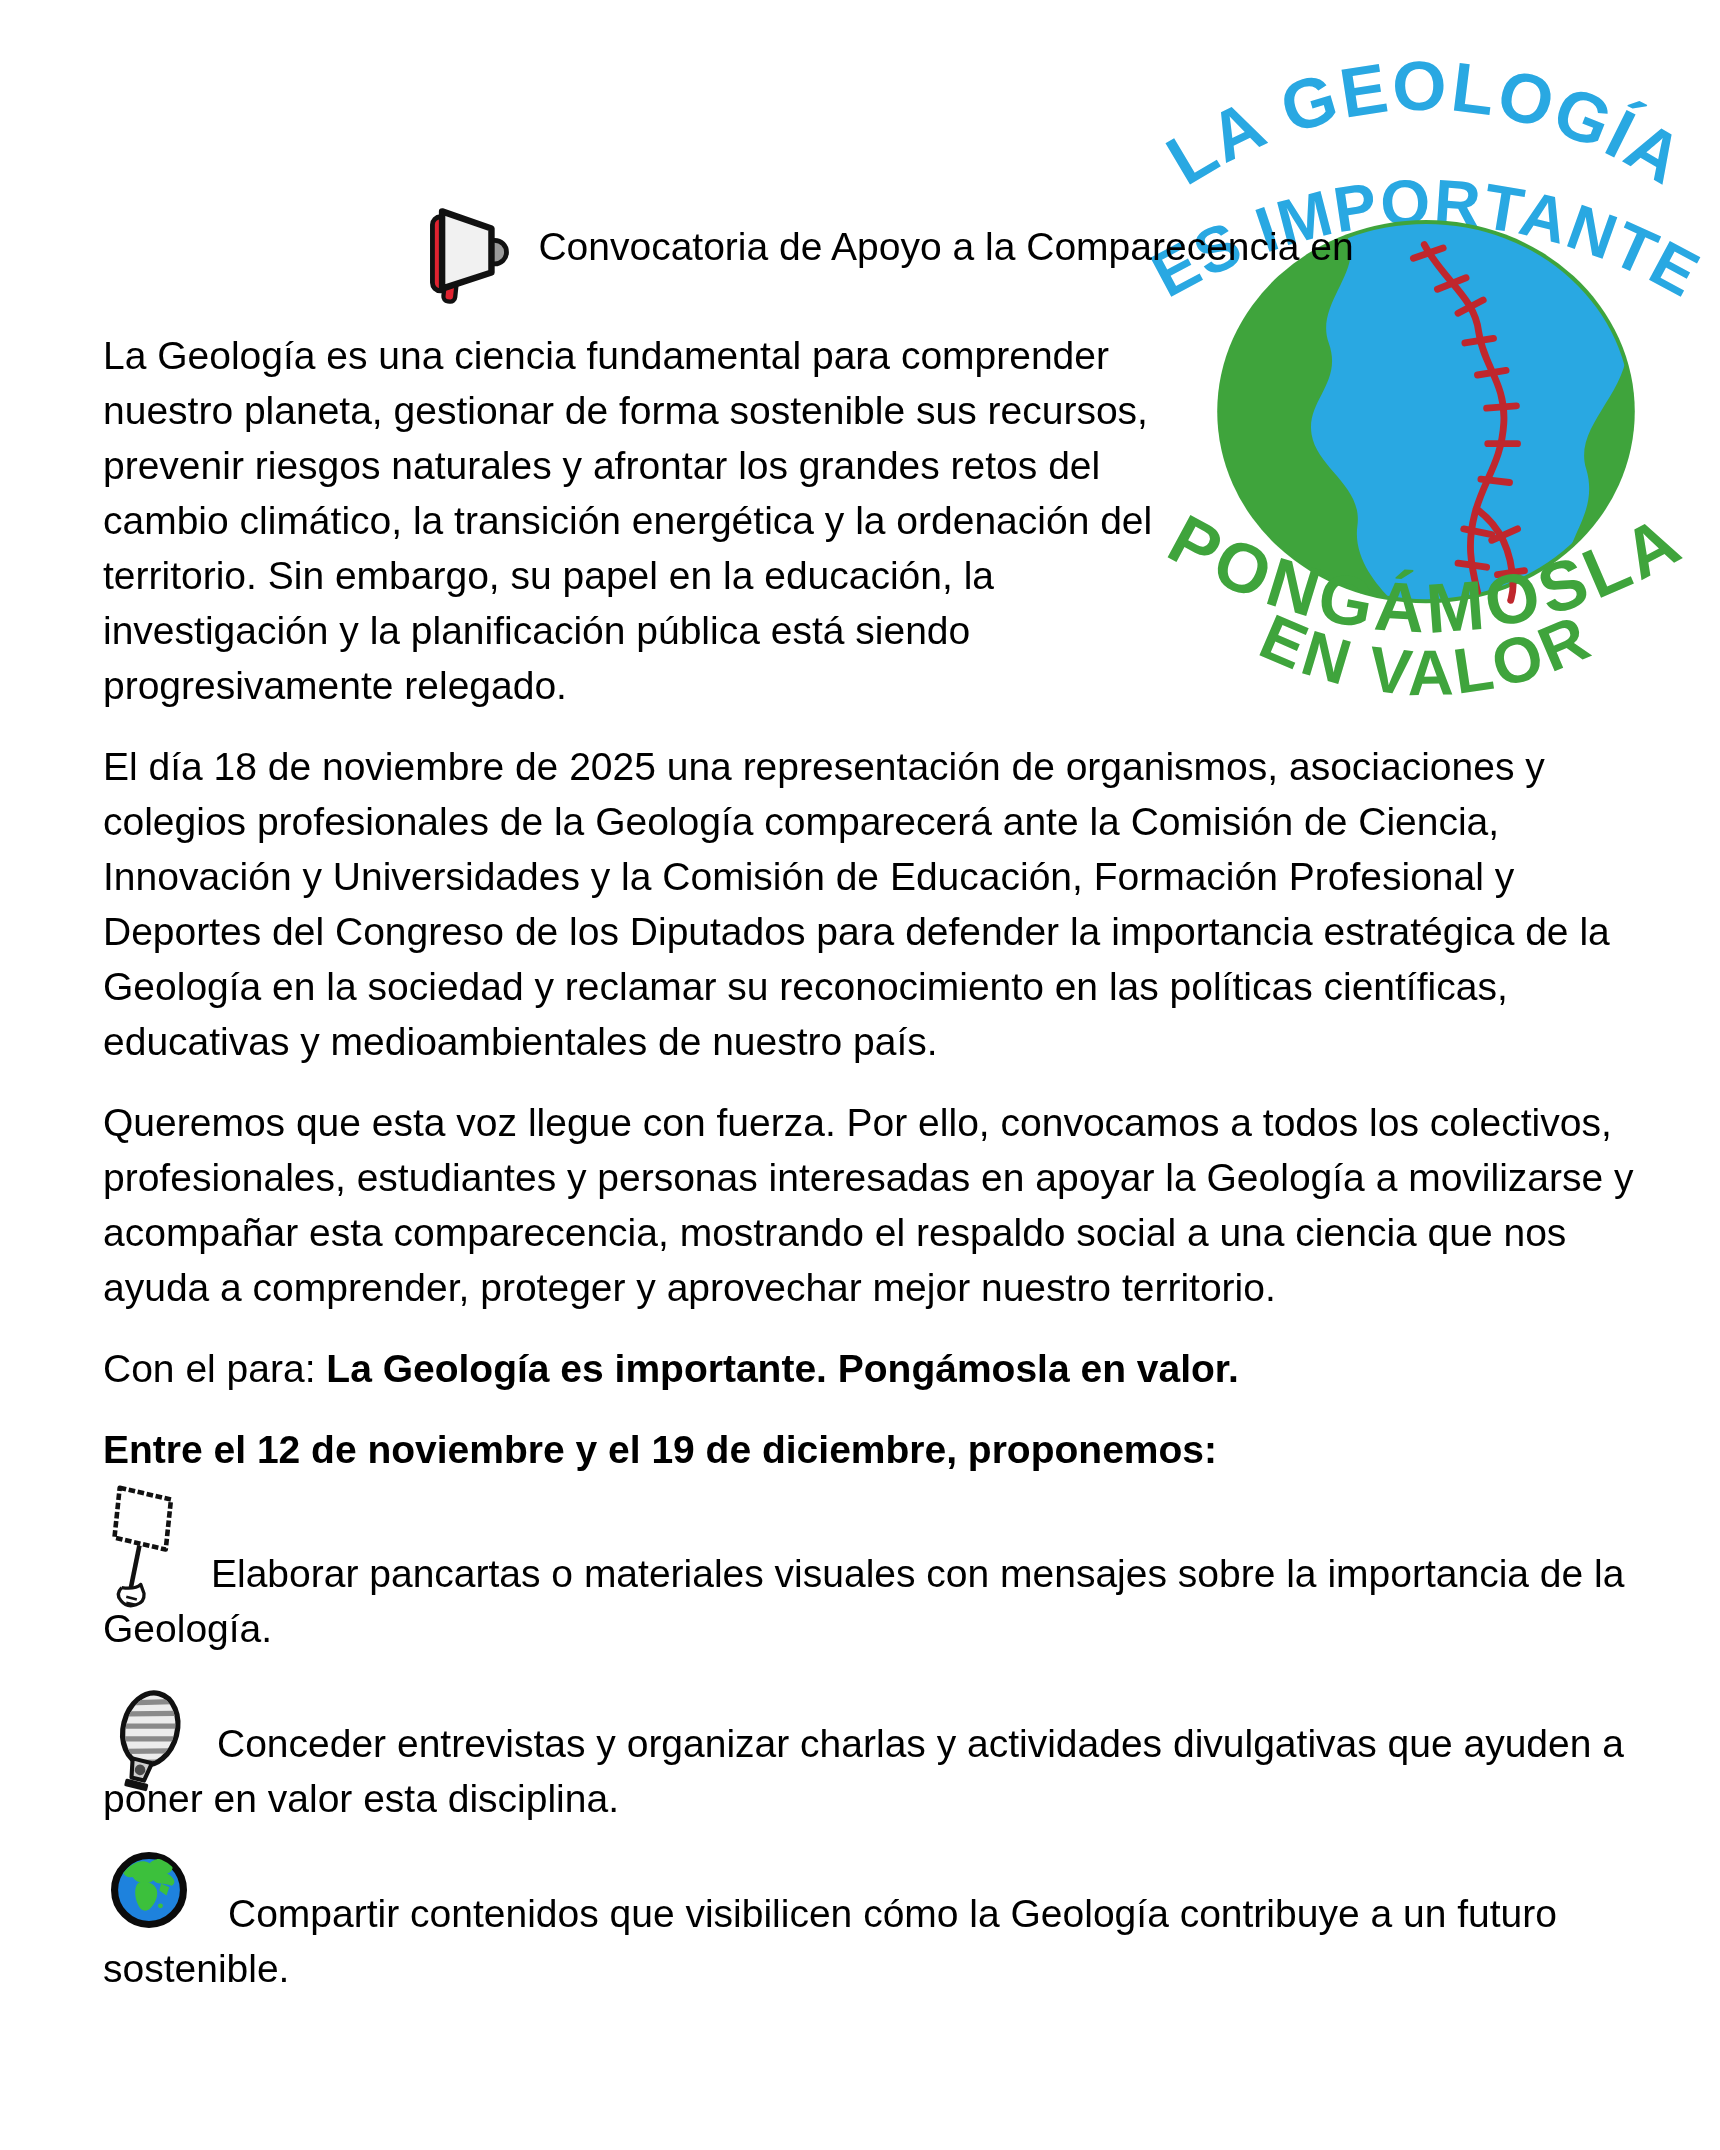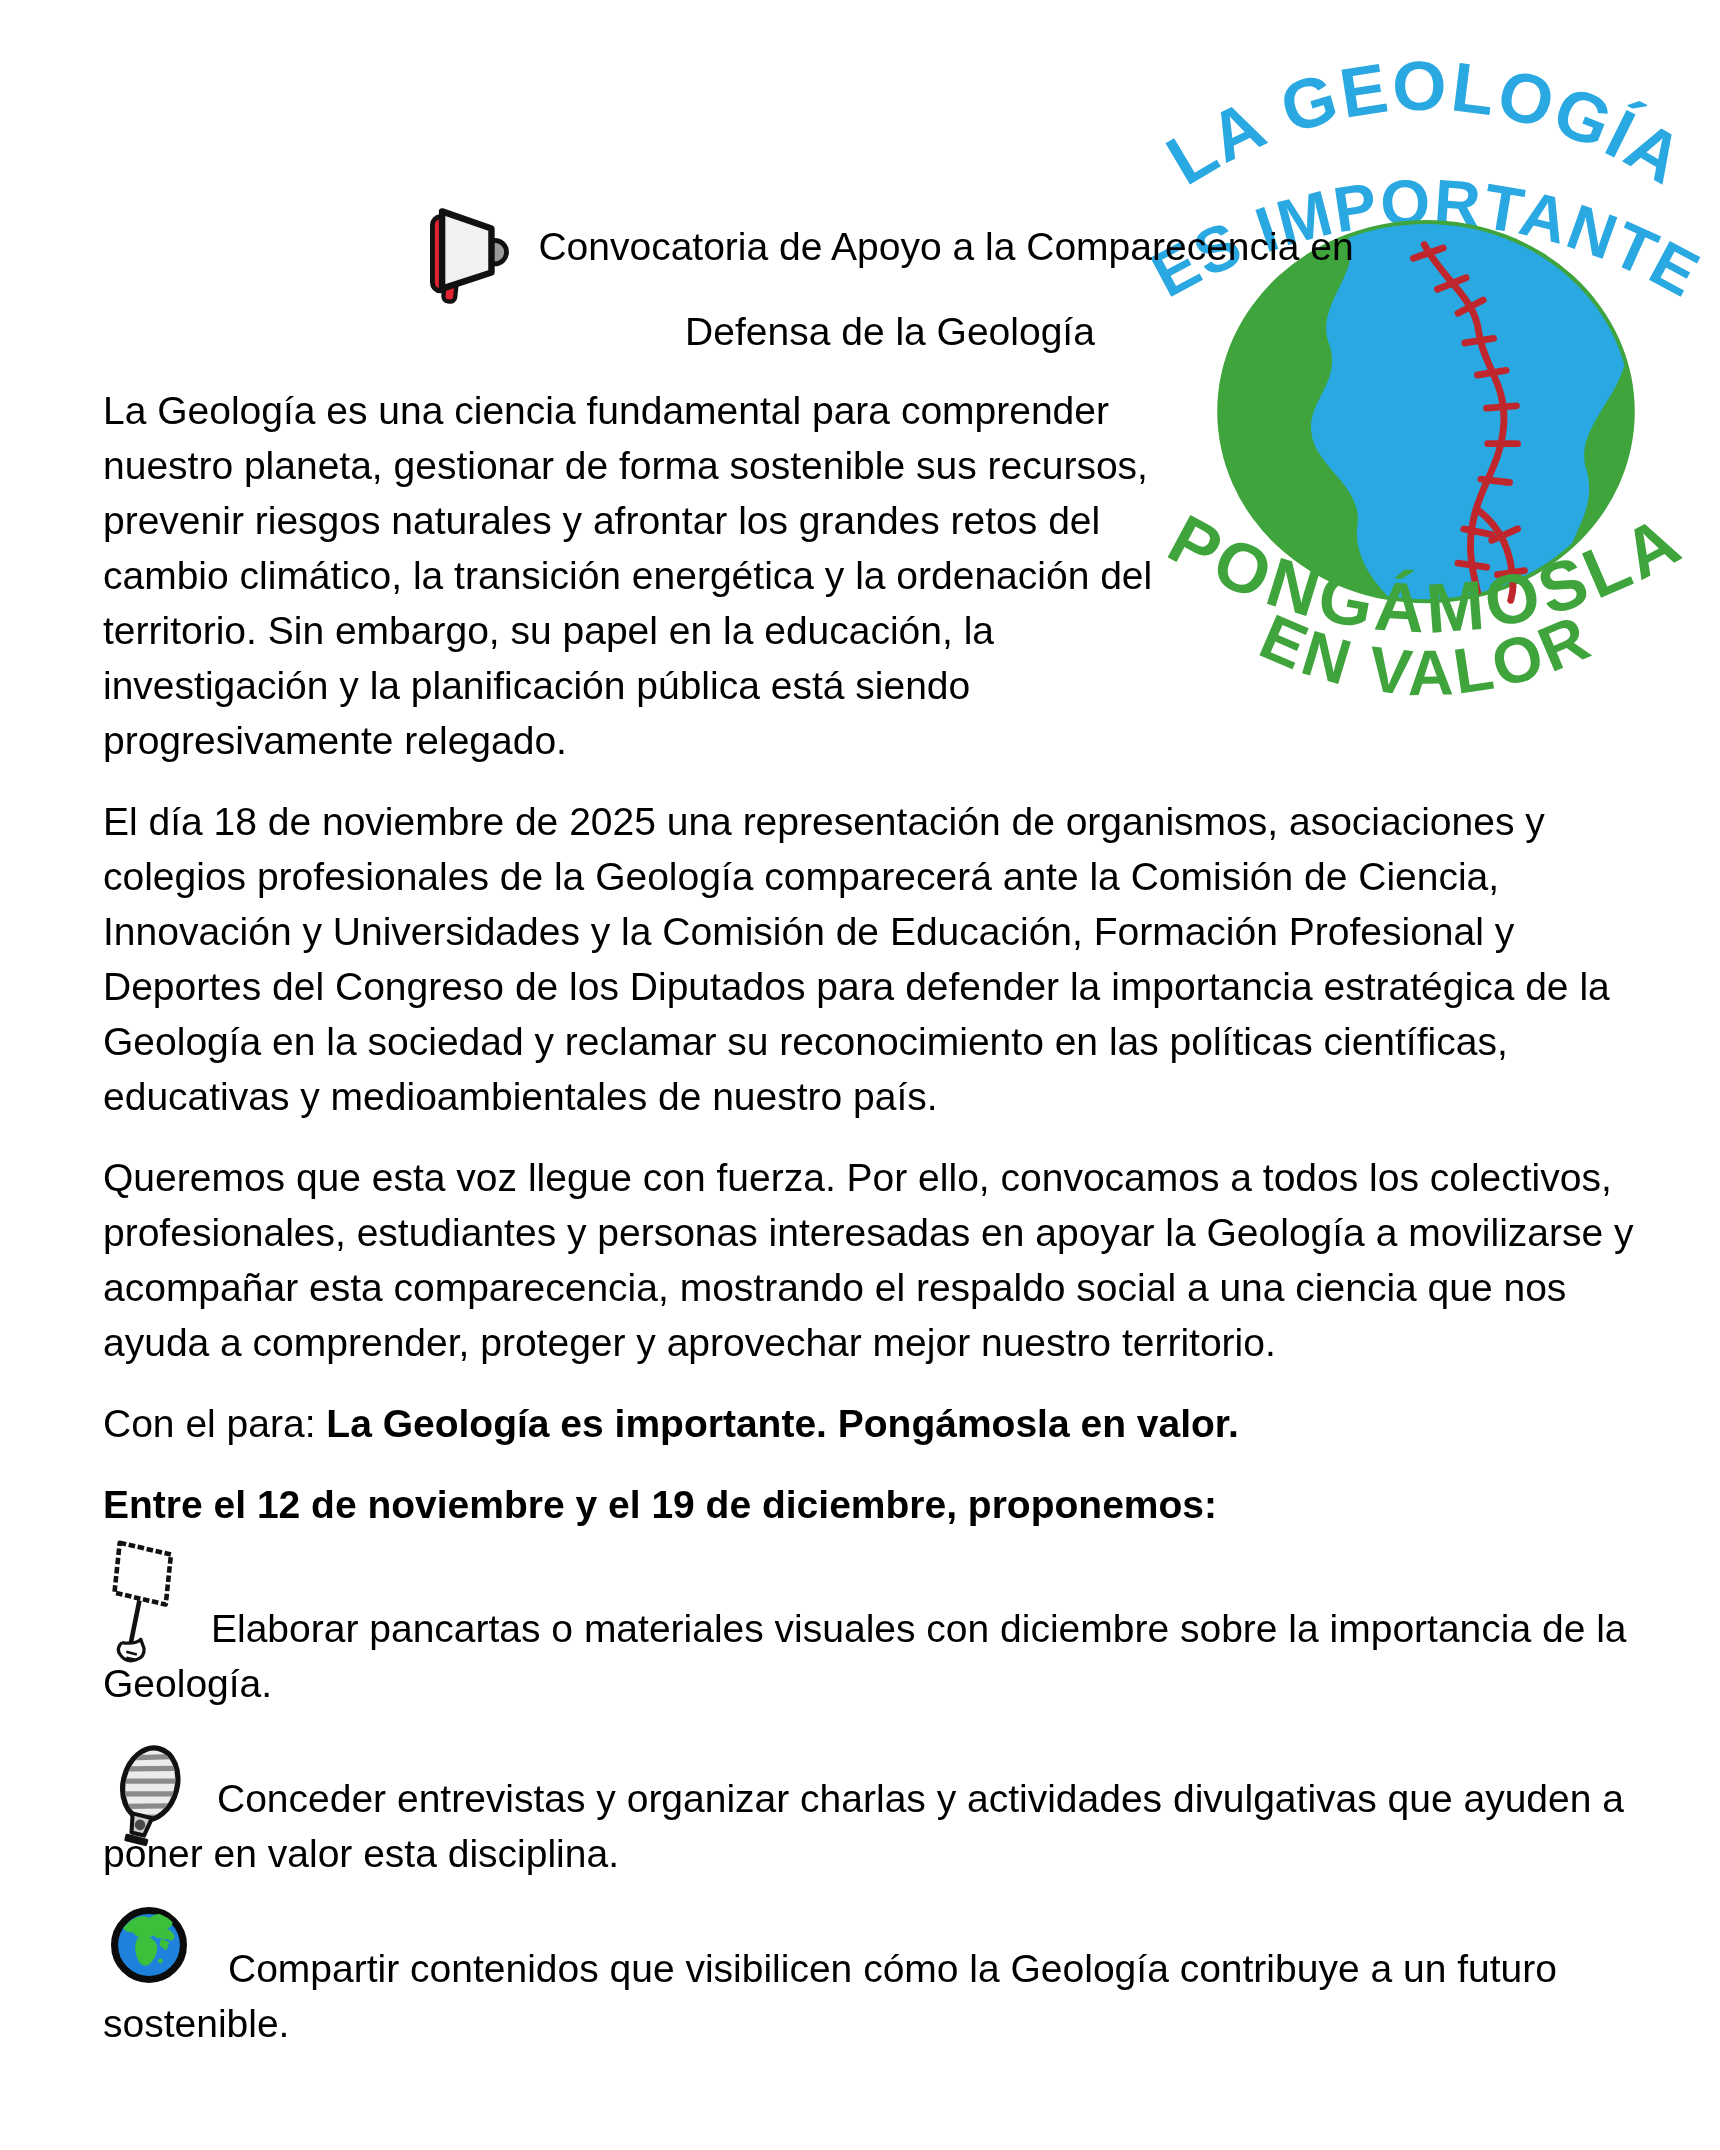--- a/index.html
+++ b/index.html
@@ -97,21 +97,20 @@
   </div>
 
   <div class="content">
 
     <div class="hdr-line"><svg class="mega" viewBox="0 0 164 200">
           <rect x="12" y="38" width="30" height="138" rx="15" fill="#e02330" stroke="#111" stroke-width="9"></rect>
           <rect x="34" y="148" width="22" height="48" rx="9" fill="#e02330" stroke="#111" stroke-width="8" transform="rotate(6 45 172)"></rect>
           <circle cx="128" cy="104" r="22" fill="#9a9a9a" stroke="#111" stroke-width="9"></circle>
           <polygon points="30,28 122,60 122,142 30,172" fill="#f1f1f1" stroke="#111" stroke-width="12" stroke-linejoin="round"></polygon>
         </svg><span>Convocatoria de Apoyo a la Comparecencia en</span></div>
-    <div class="hdr-line">Defensa de la Geología</div>
     <div style="height:24px"></div>
 
     <p class="para">La Geología es una ciencia fundamental para comprender
 nuestro planeta, gestionar de forma sostenible sus recursos,
 prevenir riesgos naturales y afrontar los grandes retos del
 cambio climático, la transición energética y la ordenación del
 territorio. Sin embargo, su papel en la educación, la
 investigación y la planificación pública está siendo
 progresivamente relegado.</p>
 
@@ -132,21 +131,21 @@
     <div class="bold-heading">Entre el 12 de noviembre y el 19 de diciembre, proponemos:</div>
 
     <div class="bullet ind-1">
       <svg class="icon i-placard" viewBox="0 0 140 220">
         <polygon points="30,16 108,34 100,110 22,92" fill="#fff" stroke="#111" stroke-width="7" stroke-linejoin="round" stroke-dasharray="10 4"></polygon>
         <line x1="60" y1="104" x2="47" y2="168" stroke="#111" stroke-width="7"></line>
         <path d="M 33 168 q -10 10 -1 20 q 9 11 23 6 q 13 -4 12 -17 l -5 -14 q -8 8 -29 5" fill="#fff" stroke="#111" stroke-width="5" stroke-linejoin="round"></path>
         <line x1="40" y1="182" x2="56" y2="186" stroke="#111" stroke-width="4"></line>
         <line x1="40" y1="191" x2="54" y2="194" stroke="#111" stroke-width="4"></line>
       </svg>
-      <div class="txt">Elaborar pancartas o materiales visuales con diciembre sobre la importancia de la
+      <div class="txt">Elaborar pancartas o materiales visuales con mensajes sobre la importancia de la
 Geología.</div>
     </div>
 
 
     <div class="bullet ind-3">
       <svg class="icon i-mic" viewBox="0 0 150 190">
         <defs>
             <clipPath id="micClip">
               <ellipse cx="75" cy="72" rx="42" ry="58"></ellipse>
             </clipPath>

